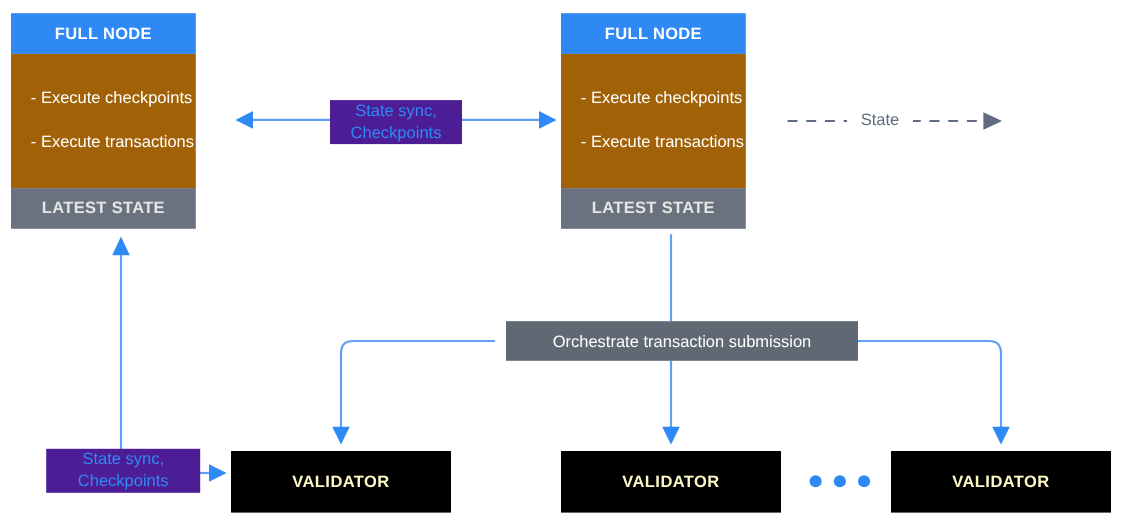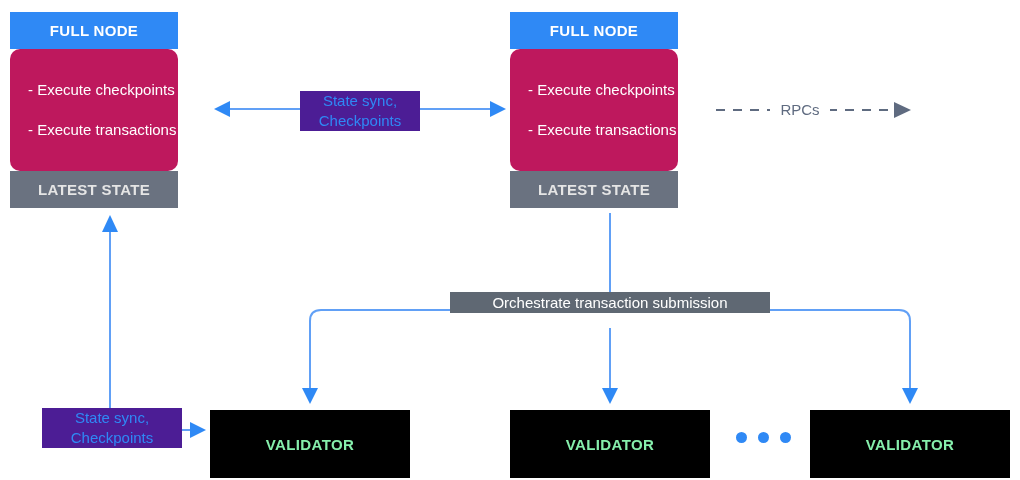--- a/index.html
+++ b/index.html
@@ -38,29 +38,28 @@
     color: #ffffff;
     font-size: 15px;
     font-weight: 700;
     letter-spacing: 0.3px;
     display: flex;
     align-items: center;
     justify-content: center;
   }
   .node-body {
     height: 122px;
-    background: #be185d;
+    background: #a16207;
     color: #ffffff;
     display: flex;
     flex-direction: column;
     justify-content: center;
     gap: 20px;
     padding-left: 18px;
     box-sizing: border-box;
-    border-radius: 10px;
   }
   .node-body .body-item {
     font-size: 15px;
     font-weight: 500;
     line-height: 20px;
   }
   .node-footer {
     height: 37px;
     background: #6a7280;
     color: #e5e5e5;
@@ -69,40 +68,40 @@
     letter-spacing: 0.3px;
     display: flex;
     align-items: center;
     justify-content: center;
   }
   
   .validator {
     position: absolute;
     top: 410px;
     width: 200px;
-    height: 68px;
+    height: 56px;
     background: #000000;
-    color: #86efac;
+    color: #fef9c3;
     font-size: 15px;
     font-weight: 700;
     letter-spacing: 0.4px;
     display: flex;
     align-items: center;
     justify-content: center;
   }
   .validator.v1 { left: 210px; }
   .validator.v2 { left: 510px; }
   .validator.v3 { left: 810px; }
   
   .orchestrate {
     position: absolute;
-    left: 450px;
+    left: 460px;
     top: 292px;
     width: 320px;
-    height: 21px;
+    height: 36px;
     background: #5f6873;
     color: #ffffff;
     font-size: 15px;
     font-weight: 500;
     display: flex;
     align-items: center;
     justify-content: center;
   }
   
   .blue-label {
@@ -206,21 +205,21 @@
       <div class="body-item">- Execute transactions</div>
     </div>
     <div class="node-footer">LATEST STATE</div>
   </div>
 
   <div class="blue-label label-top">
     <span>State sync,</span>
     <span>Checkpoints</span>
   </div>
 
-  <div class="rpc-label">RPCs</div>
+  <div class="rpc-label">State</div>
 
   <div class="orchestrate">Orchestrate transaction submission</div>
 
   <div class="blue-label label-bottom">
     <span>State sync,</span>
     <span>Checkpoints</span>
   </div>
 
   <div class="validator v1">VALIDATOR</div>
   <div class="validator v2">VALIDATOR</div>

